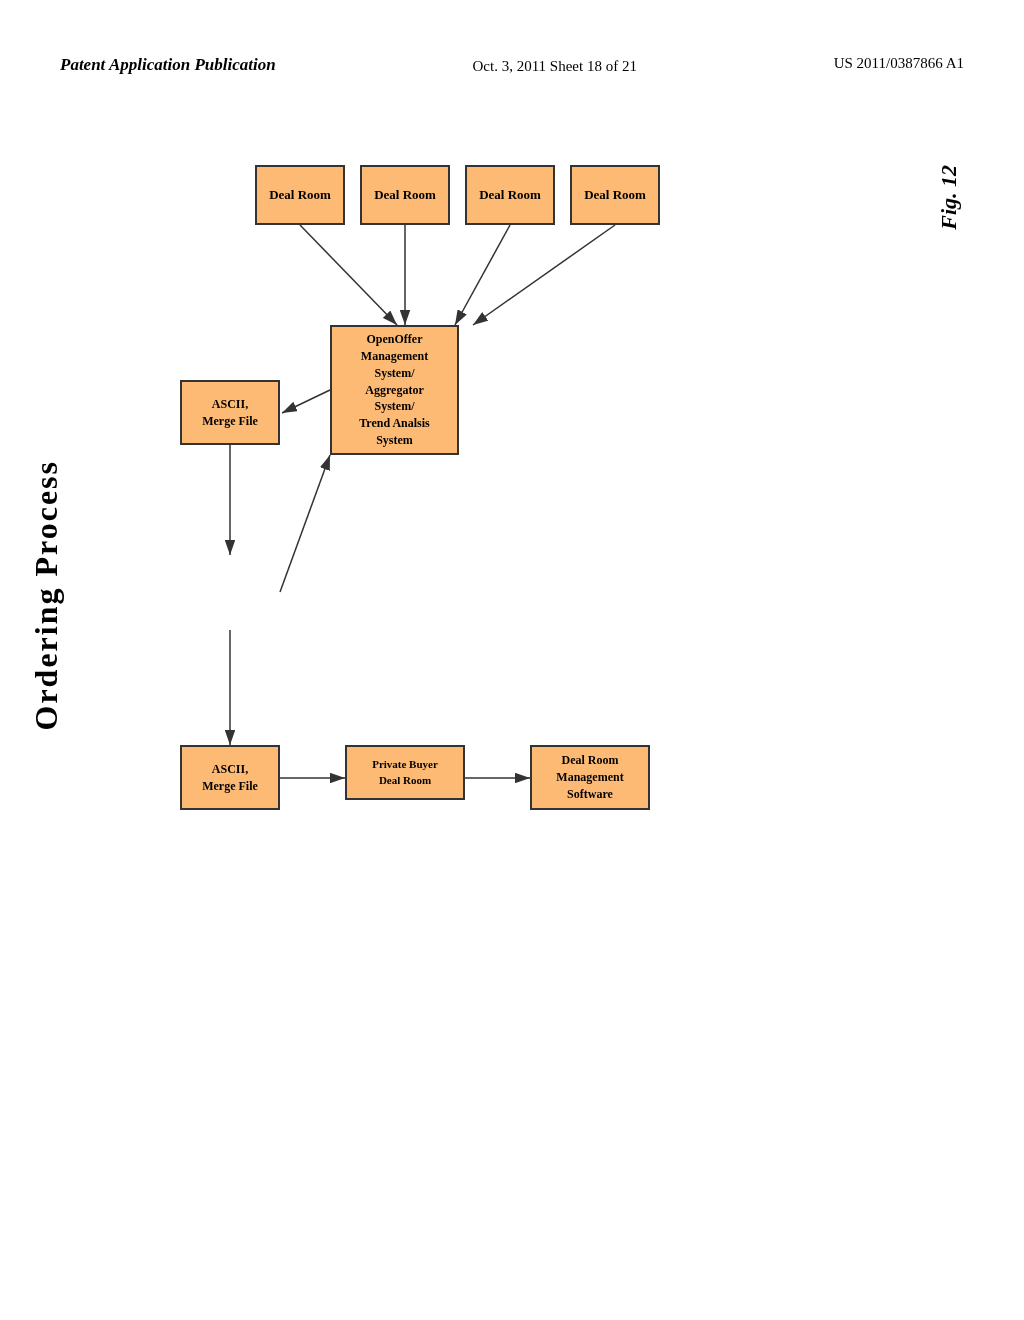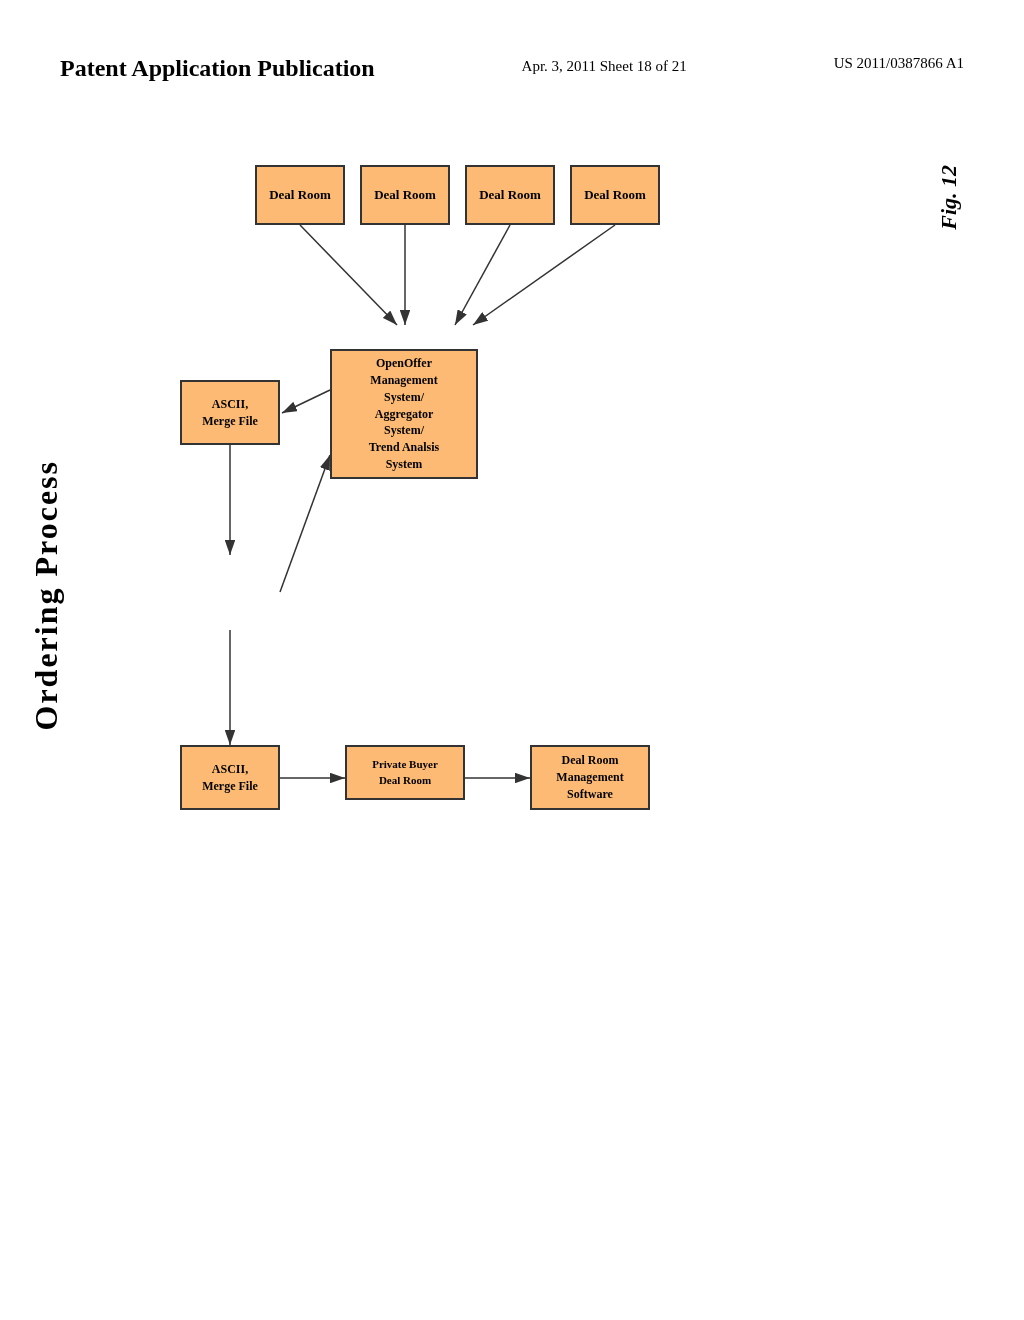--- a/index.html
+++ b/index.html
@@ -17,22 +17,23 @@
       position: absolute;
       top: 55px;
       left: 0;
       right: 0;
       display: flex;
       justify-content: space-between;
       align-items: flex-start;
       padding: 0 60px;
     }
     .header-left {
-      font-size: 24px;
+      font-size: 17px;
       font-weight: bold;
+      font-style: italic;
     }
     .header-center {
       font-size: 15px;
       text-align: center;
       line-height: 1.5;
     }
     .header-right {
       font-size: 15px;
       text-align: right;
     }
@@ -87,21 +88,21 @@
       padding: 6px;
     }
 
     
     .deal-room-1 { top: 20px; left: 155px; width: 90px; height: 60px; }
     .deal-room-2 { top: 20px; left: 260px; width: 90px; height: 60px; }
     .deal-room-3 { top: 20px; left: 365px; width: 90px; height: 60px; }
     .deal-room-4 { top: 20px; left: 470px; width: 90px; height: 60px; }
 
     
-    .central-box { top: 180px; left: 230px; width: 148px; height: 130px; font-size: 12px; margin-top: 24px; }
+    .central-box { top: 180px; left: 230px; width: 129px; height: 130px; font-size: 12px; }
 
     
     .ascii-top { top: 235px; left: 80px; width: 100px; height: 65px; font-size: 12px; }
 
     
     .ems-box { top: 410px; left: 80px; width: 100px; height: 75px; font-size: 12px; }
 
     
     .ascii-bottom { top: 600px; left: 80px; width: 100px; height: 65px; font-size: 12px; }
 
@@ -119,21 +120,21 @@
       width: 100%;
       height: 100%;
       pointer-events: none;
     }
   </style>
 </head>
 <body>
 
 <div class="header">
   <div class="header-left">Patent Application Publication</div>
-  <div class="header-center">Apr. 3, 2011     Sheet 18 of 21</div>
+  <div class="header-center">Oct. 3, 2011     Sheet 18 of 21</div>
   <div class="header-right">US 2011/0387866 A1</div>
 </div>
 
 <div class="fig-label">Fig. 12</div>
 
 <div class="ordering-process-label">Ordering Process</div>
 
 <div class="diagram">
   <svg class="arrows-svg">
     <defs>

